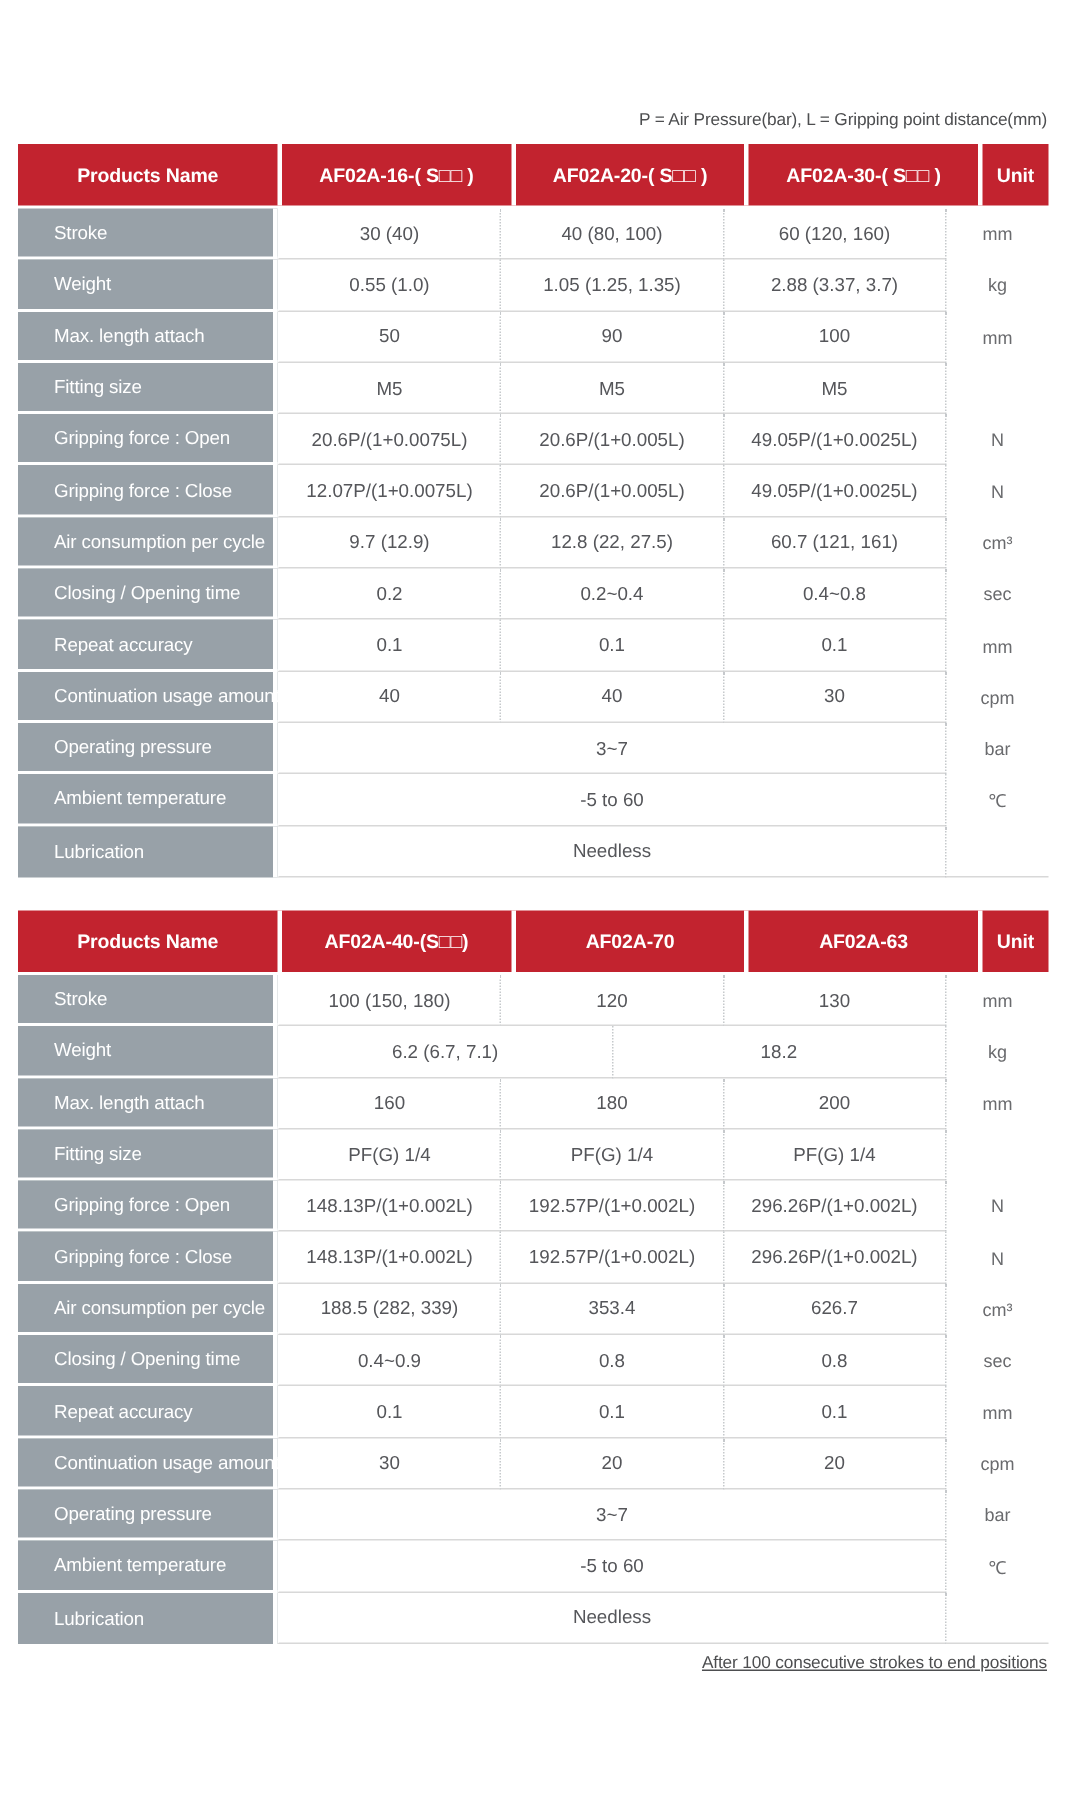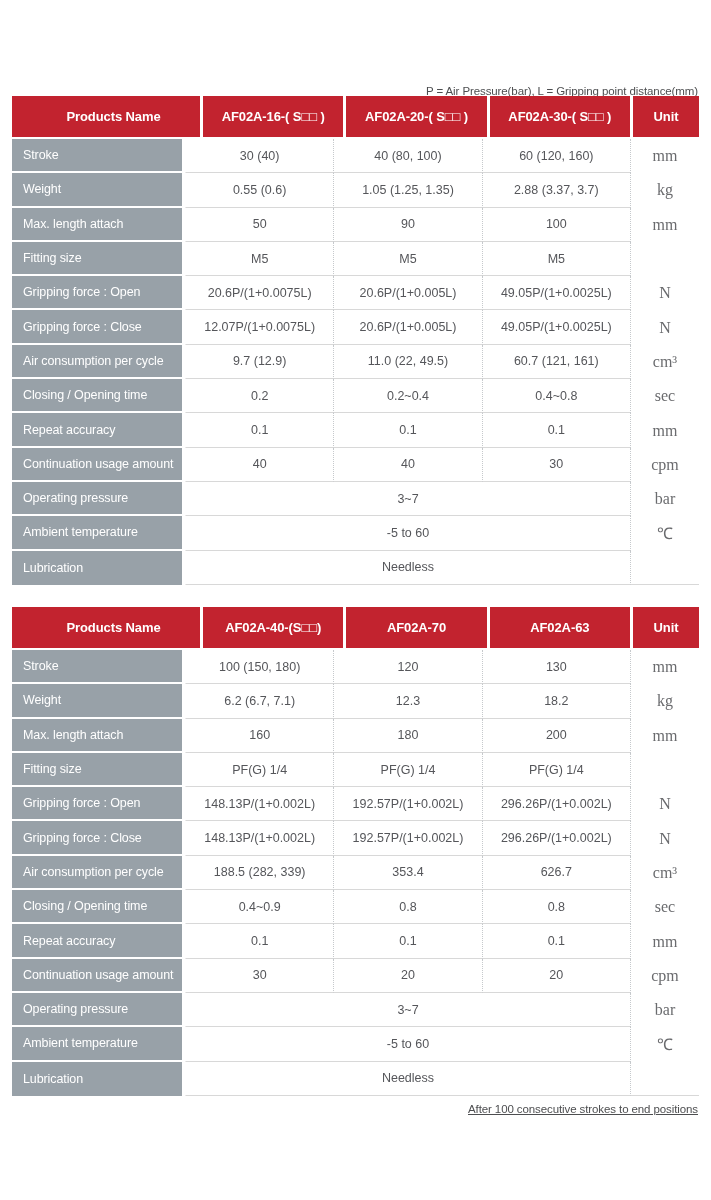--- a/index.html
+++ b/index.html
@@ -19,62 +19,61 @@
     --note-txt: #4d4e50;
   }
   .note {
     position: absolute;
     right: 13px;
     font-size: 11.5px;
     color: var(--note-txt);
     letter-spacing: -0.1px;
     white-space: nowrap;
   }
-  .note.top { top: 85px; }
+  .note.top { top: 74px; }
   .note.bottom { top: 1103px; text-decoration: underline; }
 
   .spec-table {
     position: absolute;
     left: 12px;
     width: 687px;
   }
   .thead {
     display: flex;
     height: 41px;
     background: var(--red);
     margin-bottom: 2px;
-    padding-left: 15px;
   }
   .th {
     flex: 1 1 0;
     display: flex;
     align-items: center;
     justify-content: center;
     color: #ffffff;
     font-weight: bold;
     font-size: 13px;
     letter-spacing: -0.1px;
     border-left: 3px solid #ffffff;
     box-sizing: border-box;
     white-space: nowrap;
   }
   .th.lbl { width: 173px; flex: none; border-left: none; }
-  .th.unit { width: 69px; flex: none; }
+  .th.unit { width: 47px; flex: none; }
 
   .row { display: flex; height: 34.3px; }
   .c-label {
     width: 173px;
     box-sizing: border-box;
     background: var(--gray);
     color: #ffffff;
     font-size: 12.5px;
     letter-spacing: -0.1px;
     display: flex;
     align-items: center;
-    padding-left: 11px;
+    padding-left: 24px;
     border-right: 3px solid #ffffff;
     border-bottom: 2px solid #ffffff;
     white-space: nowrap;
   }
   .row:last-child .c-label { border-bottom: none; }
   .c-val {
     flex: 1 1 0;
     box-sizing: border-box;
     display: flex;
     align-items: center;
@@ -87,25 +86,24 @@
   }
   .c-val + .c-val { border-left: 1px dotted var(--dot); }
   .c-val.span { flex: 3 1 0; }
   .c-unit {
     width: 69px;
     flex: none;
     box-sizing: border-box;
     display: flex;
     align-items: center;
     justify-content: center;
-    font-size: 16px;
+    font-size: 12px;
     color: var(--unit-txt);
     border-left: 1px dotted var(--dot);
     white-space: nowrap;
-    font-family: Liberation Serif, serif;
   }
   .row:last-child .c-val,
   .row:last-child .c-unit { border-bottom: 1px solid var(--line); }
 </style>
 </head>
 <body>
 
 <div class="note top">P = Air Pressure(bar), L = Gripping point distance(mm)</div>
 
 <div class="spec-table" id="table-0" style="top:96px">
@@ -118,21 +116,21 @@
     </div>
     <div class="row">
       <div class="c-label">Stroke</div>
       <div class="c-val">30 (40)</div>
       <div class="c-val">40 (80, 100)</div>
       <div class="c-val">60 (120, 160)</div>
       <div class="c-unit">mm</div>
     </div>
     <div class="row">
       <div class="c-label">Weight</div>
-      <div class="c-val">0.55 (0.6)</div>
+      <div class="c-val">0.55 (1.0)</div>
       <div class="c-val">1.05 (1.25, 1.35)</div>
       <div class="c-val">2.88 (3.37, 3.7)</div>
       <div class="c-unit">kg</div>
     </div>
     <div class="row">
       <div class="c-label">Max. length attach</div>
       <div class="c-val">50</div>
       <div class="c-val">90</div>
       <div class="c-val">100</div>
       <div class="c-unit">mm</div>
@@ -154,21 +152,21 @@
     <div class="row">
       <div class="c-label">Gripping force : Close</div>
       <div class="c-val">12.07P/(1+0.0075L)</div>
       <div class="c-val">20.6P/(1+0.005L)</div>
       <div class="c-val">49.05P/(1+0.0025L)</div>
       <div class="c-unit">N</div>
     </div>
     <div class="row">
       <div class="c-label">Air consumption per cycle</div>
       <div class="c-val">9.7 (12.9)</div>
-      <div class="c-val">11.0 (22, 49.5)</div>
+      <div class="c-val">12.8 (22, 27.5)</div>
       <div class="c-val">60.7 (121, 161)</div>
       <div class="c-unit">cm³</div>
     </div>
     <div class="row">
       <div class="c-label">Closing / Opening time</div>
       <div class="c-val">0.2</div>
       <div class="c-val">0.2~0.4</div>
       <div class="c-val">0.4~0.8</div>
       <div class="c-unit">sec</div>
     </div>
@@ -213,21 +211,20 @@
     <div class="row">
       <div class="c-label">Stroke</div>
       <div class="c-val">100 (150, 180)</div>
       <div class="c-val">120</div>
       <div class="c-val">130</div>
       <div class="c-unit">mm</div>
     </div>
     <div class="row">
       <div class="c-label">Weight</div>
       <div class="c-val">6.2 (6.7, 7.1)</div>
-      <div class="c-val">12.3</div>
       <div class="c-val">18.2</div>
       <div class="c-unit">kg</div>
     </div>
     <div class="row">
       <div class="c-label">Max. length attach</div>
       <div class="c-val">160</div>
       <div class="c-val">180</div>
       <div class="c-val">200</div>
       <div class="c-unit">mm</div>
     </div>

